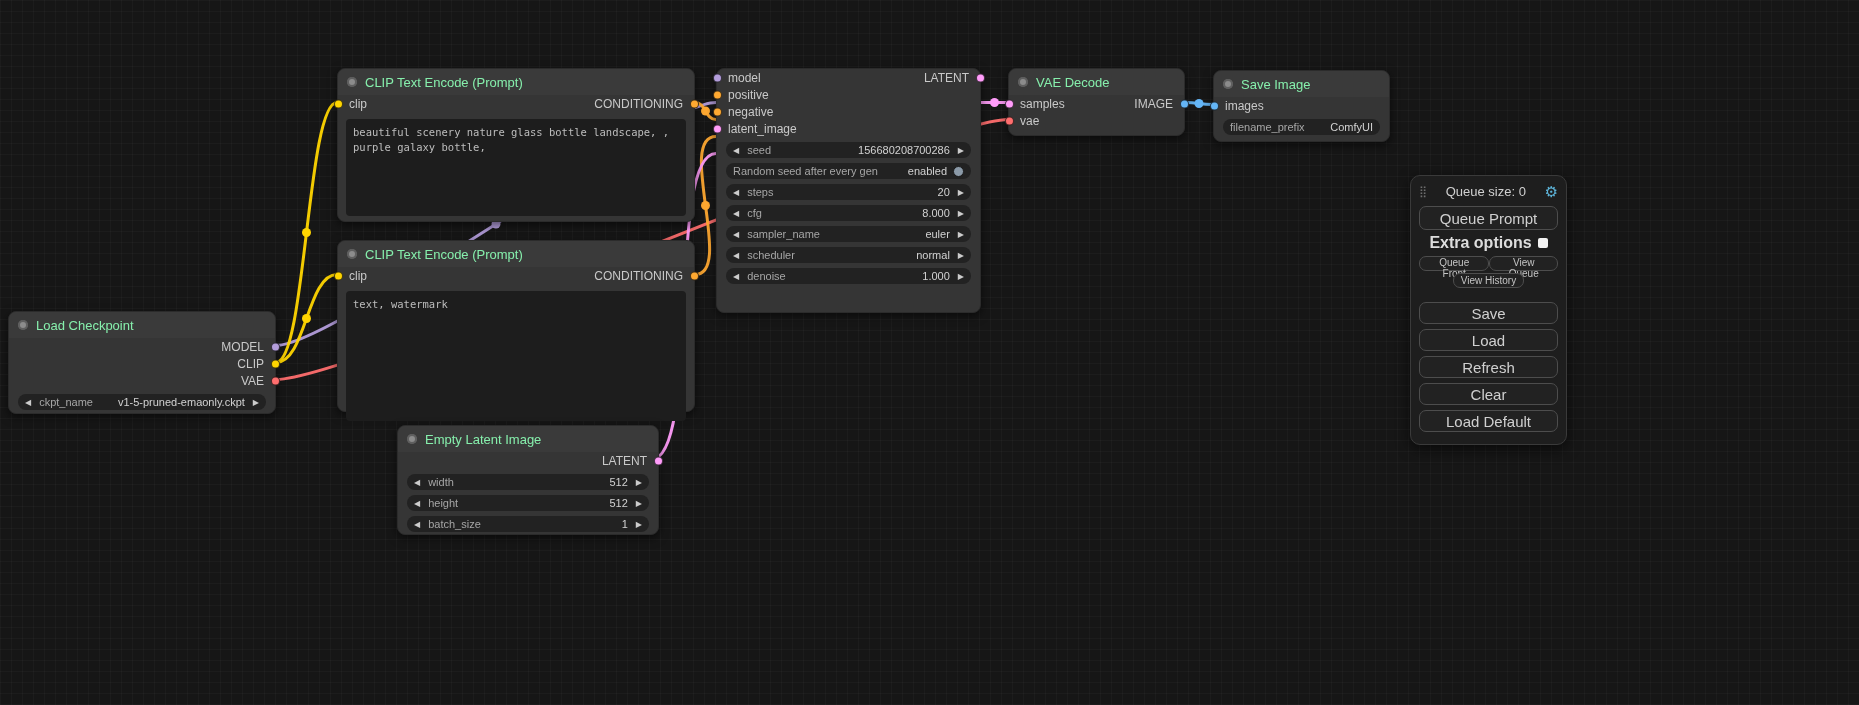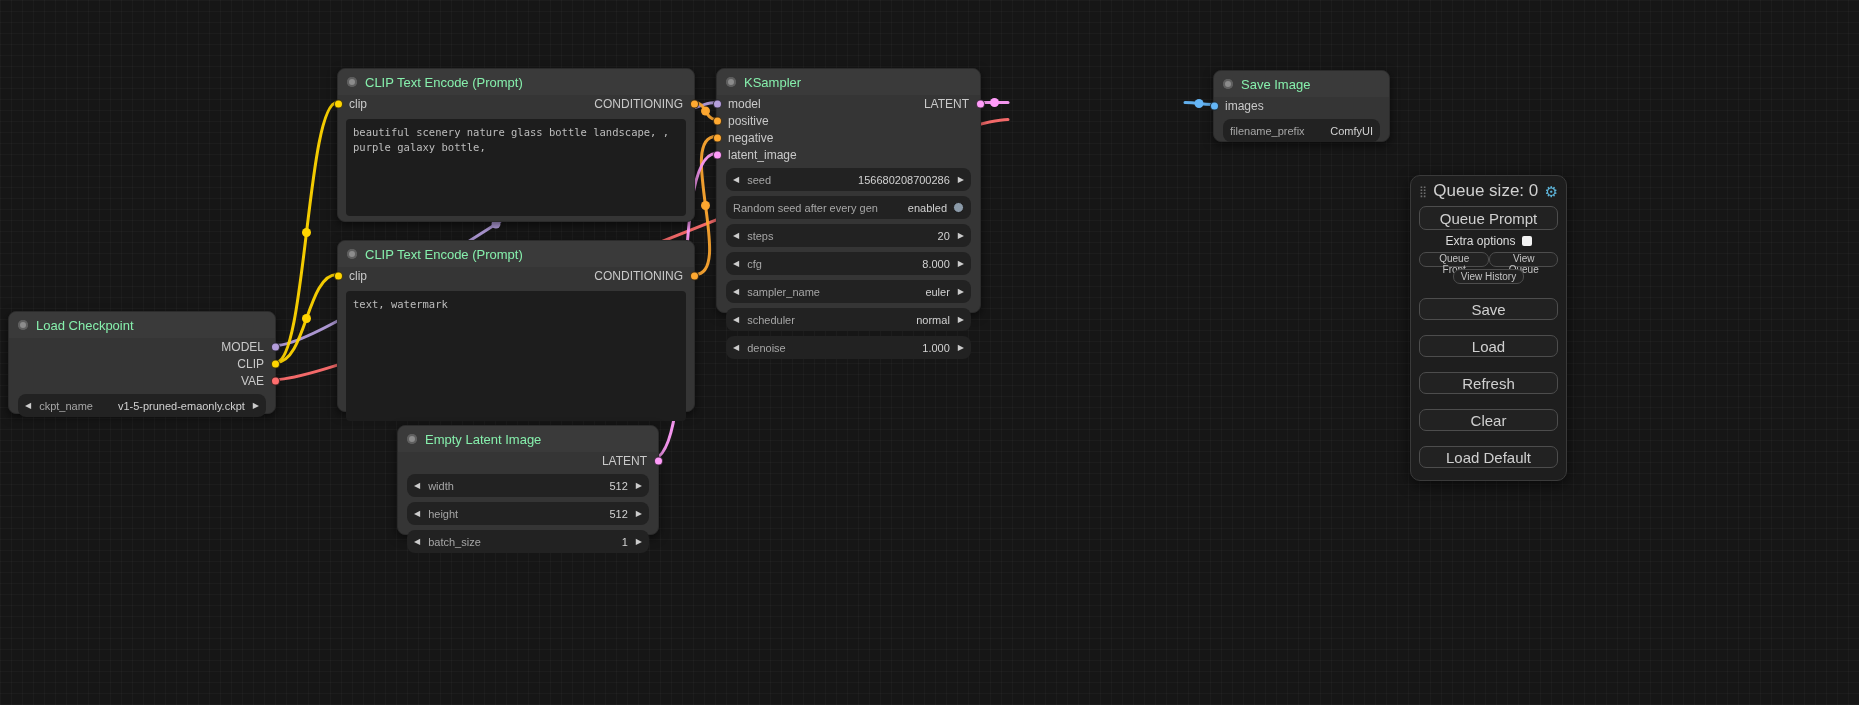--- a/index.html
+++ b/index.html
@@ -39,21 +39,21 @@
   .iorow.out-only { justify-content:flex-end; }
   .port {
     position:absolute; top:50%; transform:translateY(-50%);
     width:9px; height:9px; border-radius:50%;
     border:1px solid rgba(15,15,15,0.75); background:#888;
   }
   .port.in  { left:-4.5px; }
   .port.out { right:-4.5px; }
 
   .widget {
-    display:flex; align-items:center; height:23px; margin:5px 9px 0;
+    display:flex; align-items:center; height:16px; margin:5px 9px 0;
     padding:4px 7px; background:#222222; border-radius:8px;
     font-size:11px; color:#a6a6a6; white-space:nowrap; overflow:hidden;
   }
   .widget .wlabel { color:#a6a6a6; }
   .widget .wvalue { margin-left:auto; color:#d2d2d2; }
   .widget .arrow { font-size:8px; color:#cccccc; flex:0 0 auto; }
   .widget .arrow.left  { margin-right:8px; }
   .widget .arrow.right { margin-left:8px; }
   .widget .toggle {
     width:11px; height:11px; border-radius:50%; margin-left:6px;
@@ -67,37 +67,37 @@
     font-size:10.5px; line-height:1.4; color:#bdbdbd; outline:none;
   }
 
   .menu {
     position:absolute; z-index:3; background:#1e1e1e; border:1px solid #3a3a3a;
     border-radius:10px; box-shadow:0 4px 14px rgba(0,0,0,0.6);
     padding:6px 8px 12px; color:#cccccc;
   }
   .menu-head { display:flex; align-items:center; height:18px; }
   .drag-handle { color:#6f6f6f; font-size:11px; line-height:1; }
-  .queue-size { flex:1; text-align:center; font-size:17px; color:#d0d0d0; }
+  .queue-size { flex:1; text-align:center; font-size:13px; color:#d0d0d0; }
   .gear { color:#5db4d9; font-size:15px; line-height:1; cursor:pointer; }
   .btn {
     display:block; width:100%; background:#222222; color:#d0d0d0;
     border:1.5px solid #4d4d4d; border-radius:7px; cursor:pointer;
     font-family:"Liberation Sans", sans-serif;
   }
   .btn.big { height:24px; font-size:15px; margin:6px 0 4px; }
-  .btn.mid { height:22px; font-size:15px; margin-top:15px; }
+  .btn.mid { height:22px; font-size:15px; margin-top:5px; }
   .btn.mid.first { margin-top:14px; }
   .btn.tiny {
     width:auto; height:15px; font-size:10px; padding:0 7px;
     border:1px solid #4d4d4d; border-radius:7px; color:#c4c4c4;
   }
   .extra-row {
     display:flex; align-items:center; justify-content:center; gap:6px;
-    font-size:12px; color:#dddddd; margin:3px 0 4px;
+    font-size:16px; color:#dddddd; margin:3px 0 4px;font-weight:bold;
   }
   .checkbox { width:10px; height:10px; background:#f2f2f2; border-radius:2px; cursor:pointer; }
   .small-row { display:flex; justify-content:space-between; margin:2px 0; }
   .small-row.center { justify-content:center; }
 </style>
 </head>
 <body>
 
 <div class="canvas">
 
@@ -199,24 +199,20 @@
     </div>
     <div class="widget">
       <span class="arrow left">◀</span>
       <span class="wlabel">batch_size</span>
       <span class="wvalue">1</span>
       <span class="arrow right">▶</span>
     </div>
   </div>
 
   <div class="node" style="left:716px; top:68px; width:265px; height:245px;">
-    <div class="node-header">
-      <span class="collapse-dot"></span>
-      <span class="node-title">KSampler</span>
-    </div>
     <div class="iorow">
       <span class="port in" style="background-color: rgb(179, 157, 219);"></span>
       <span>model</span>
       <span class="out-label">LATENT</span>
       <span class="port out" style="background-color: rgb(255, 156, 249);"></span>
     </div>
     <div class="iorow">
       <span class="port in" style="background-color: rgb(255, 169, 49);"></span>
       <span>positive</span>
     </div>
@@ -264,20 +260,36 @@
       <span class="arrow right">▶</span>
     </div>
     <div class="widget">
       <span class="arrow left">◀</span>
       <span class="wlabel">denoise</span>
       <span class="wvalue">1.000</span>
       <span class="arrow right">▶</span>
     </div>
   </div>
 
+  <div class="node" style="left:1008px; top:68px; width:177px; height:68px;">
+    <div class="node-header">
+      <span class="collapse-dot"></span>
+      <span class="node-title">VAE Decode</span>
+    </div>
+    <div class="iorow">
+      <span class="port in" style="background-color: rgb(255, 156, 249);"></span>
+      <span>samples</span>
+      <span class="out-label">IMAGE</span>
+      <span class="port out" style="background-color: rgb(100, 181, 246);"></span>
+    </div>
+    <div class="iorow">
+      <span class="port in" style="background-color: rgb(255, 110, 110);"></span>
+      <span>vae</span>
+    </div>
+  </div>
 
   <div class="node" style="left:1213px; top:70px; width:177px; height:72px;">
     <div class="node-header">
       <span class="collapse-dot"></span>
       <span class="node-title">Save Image</span>
     </div>
     <div class="iorow">
       <span class="port in" style="background-color: rgb(100, 181, 246);"></span>
       <span>images</span>
     </div>

